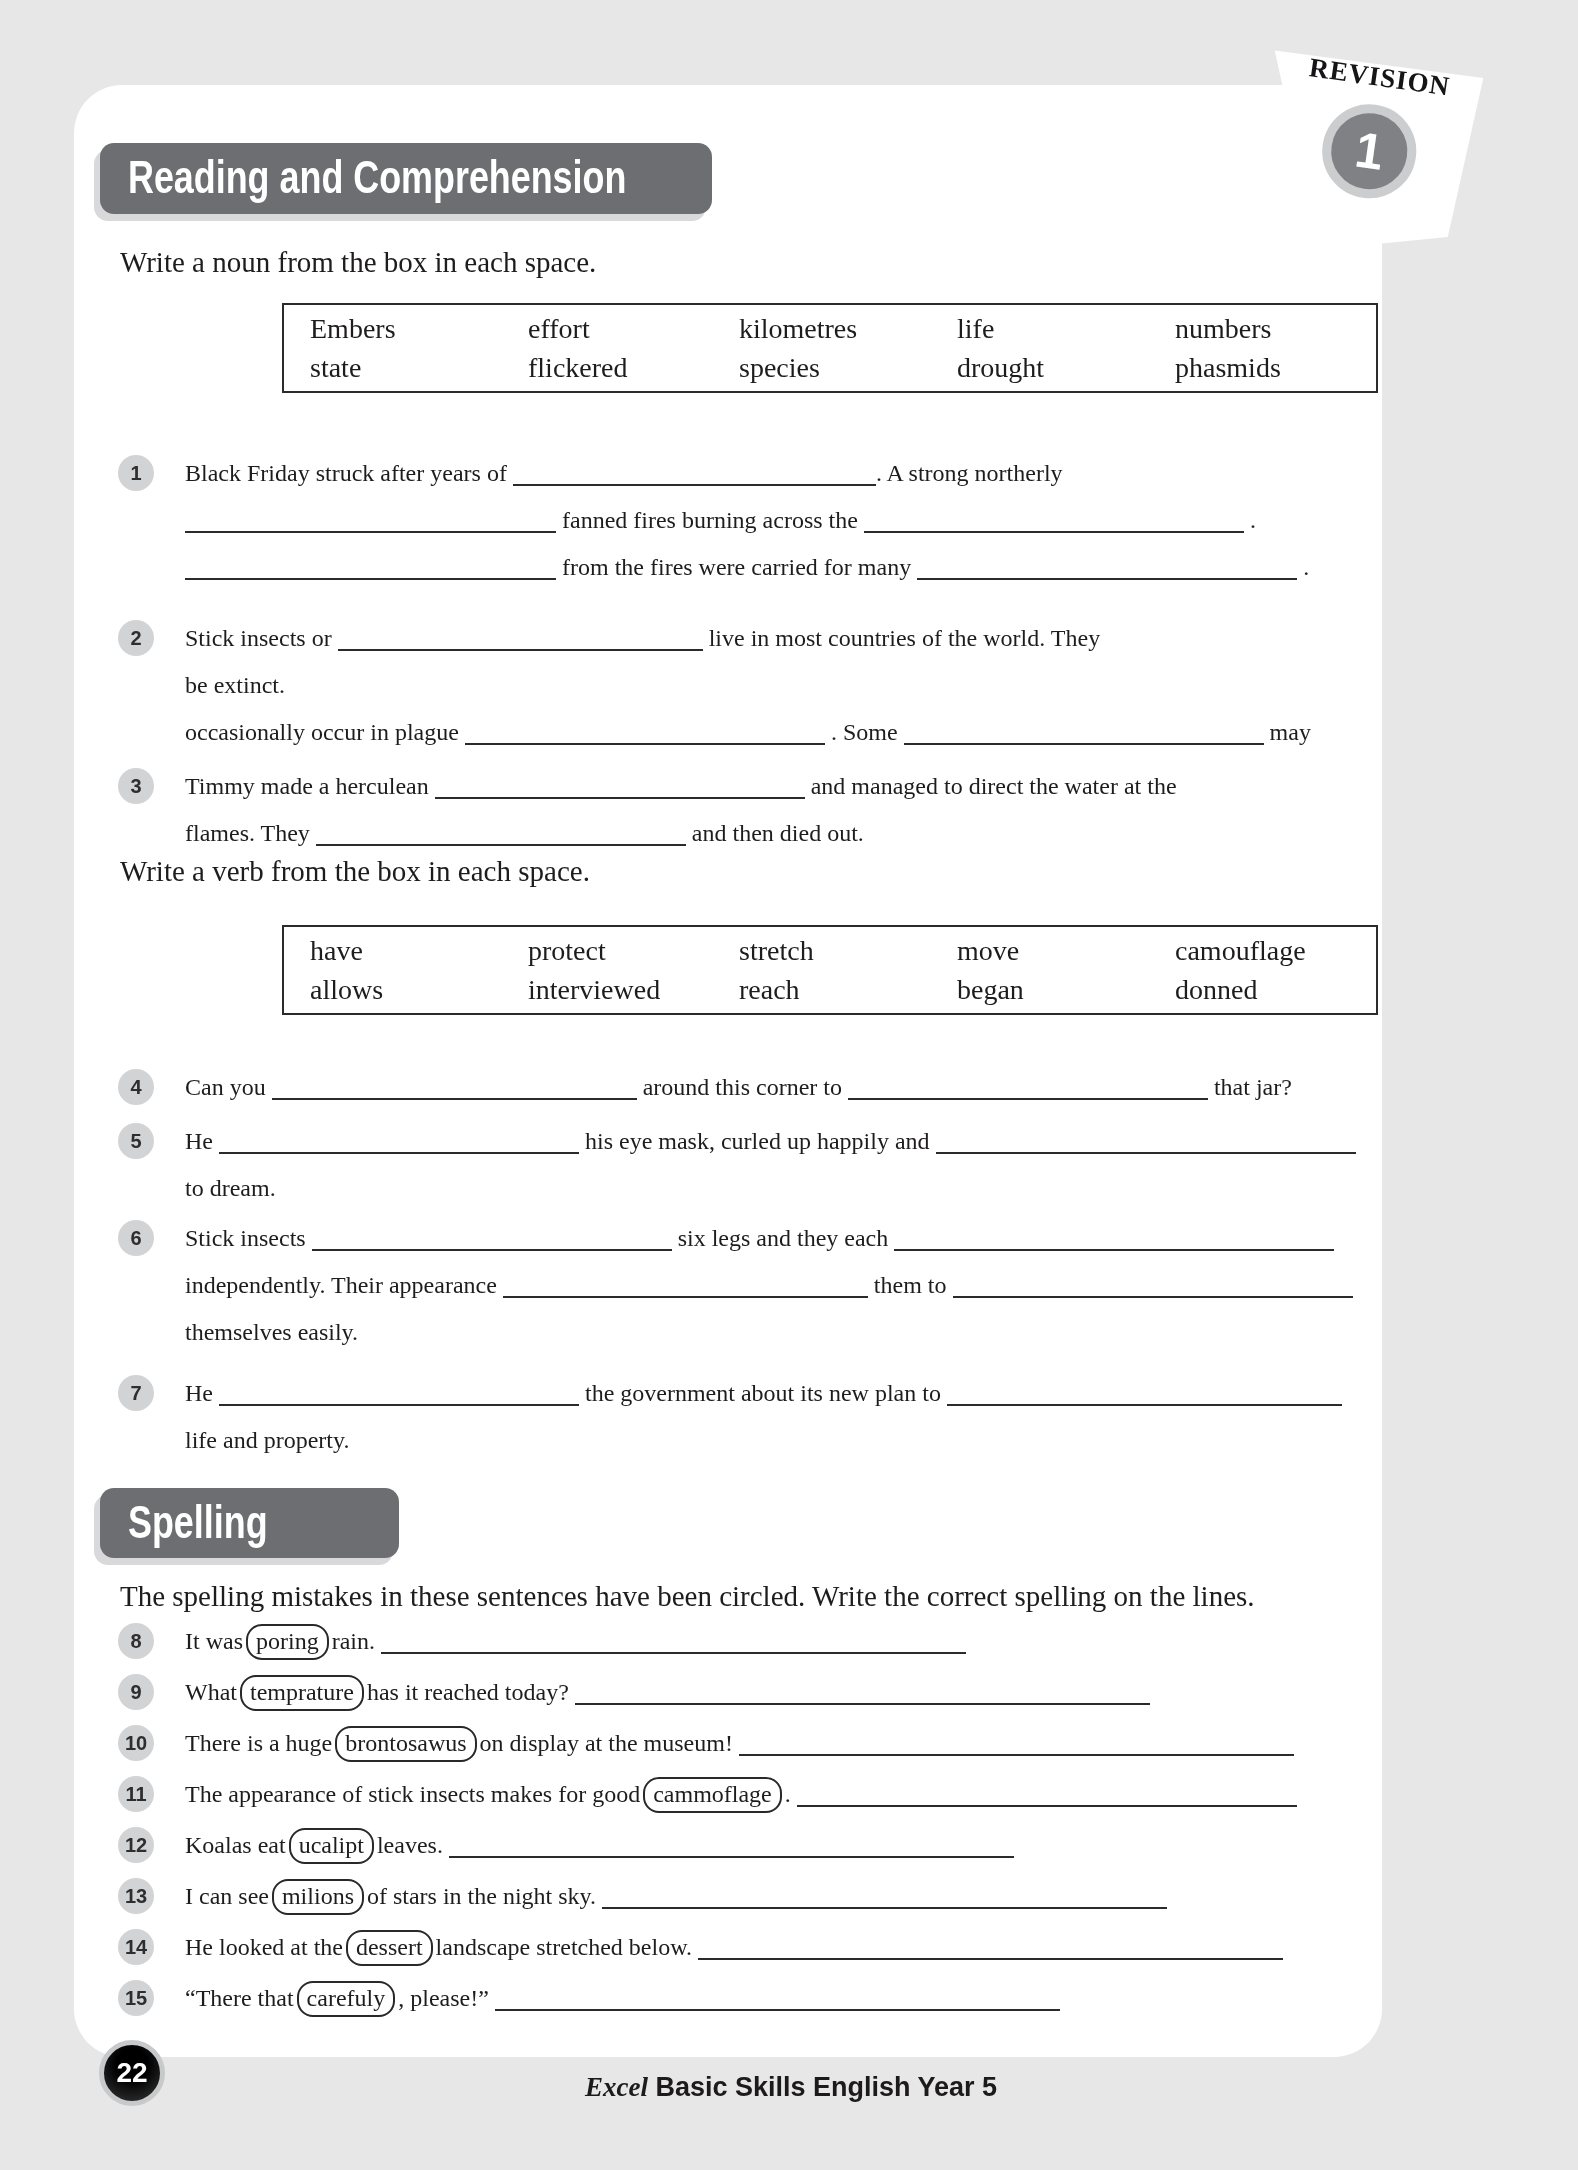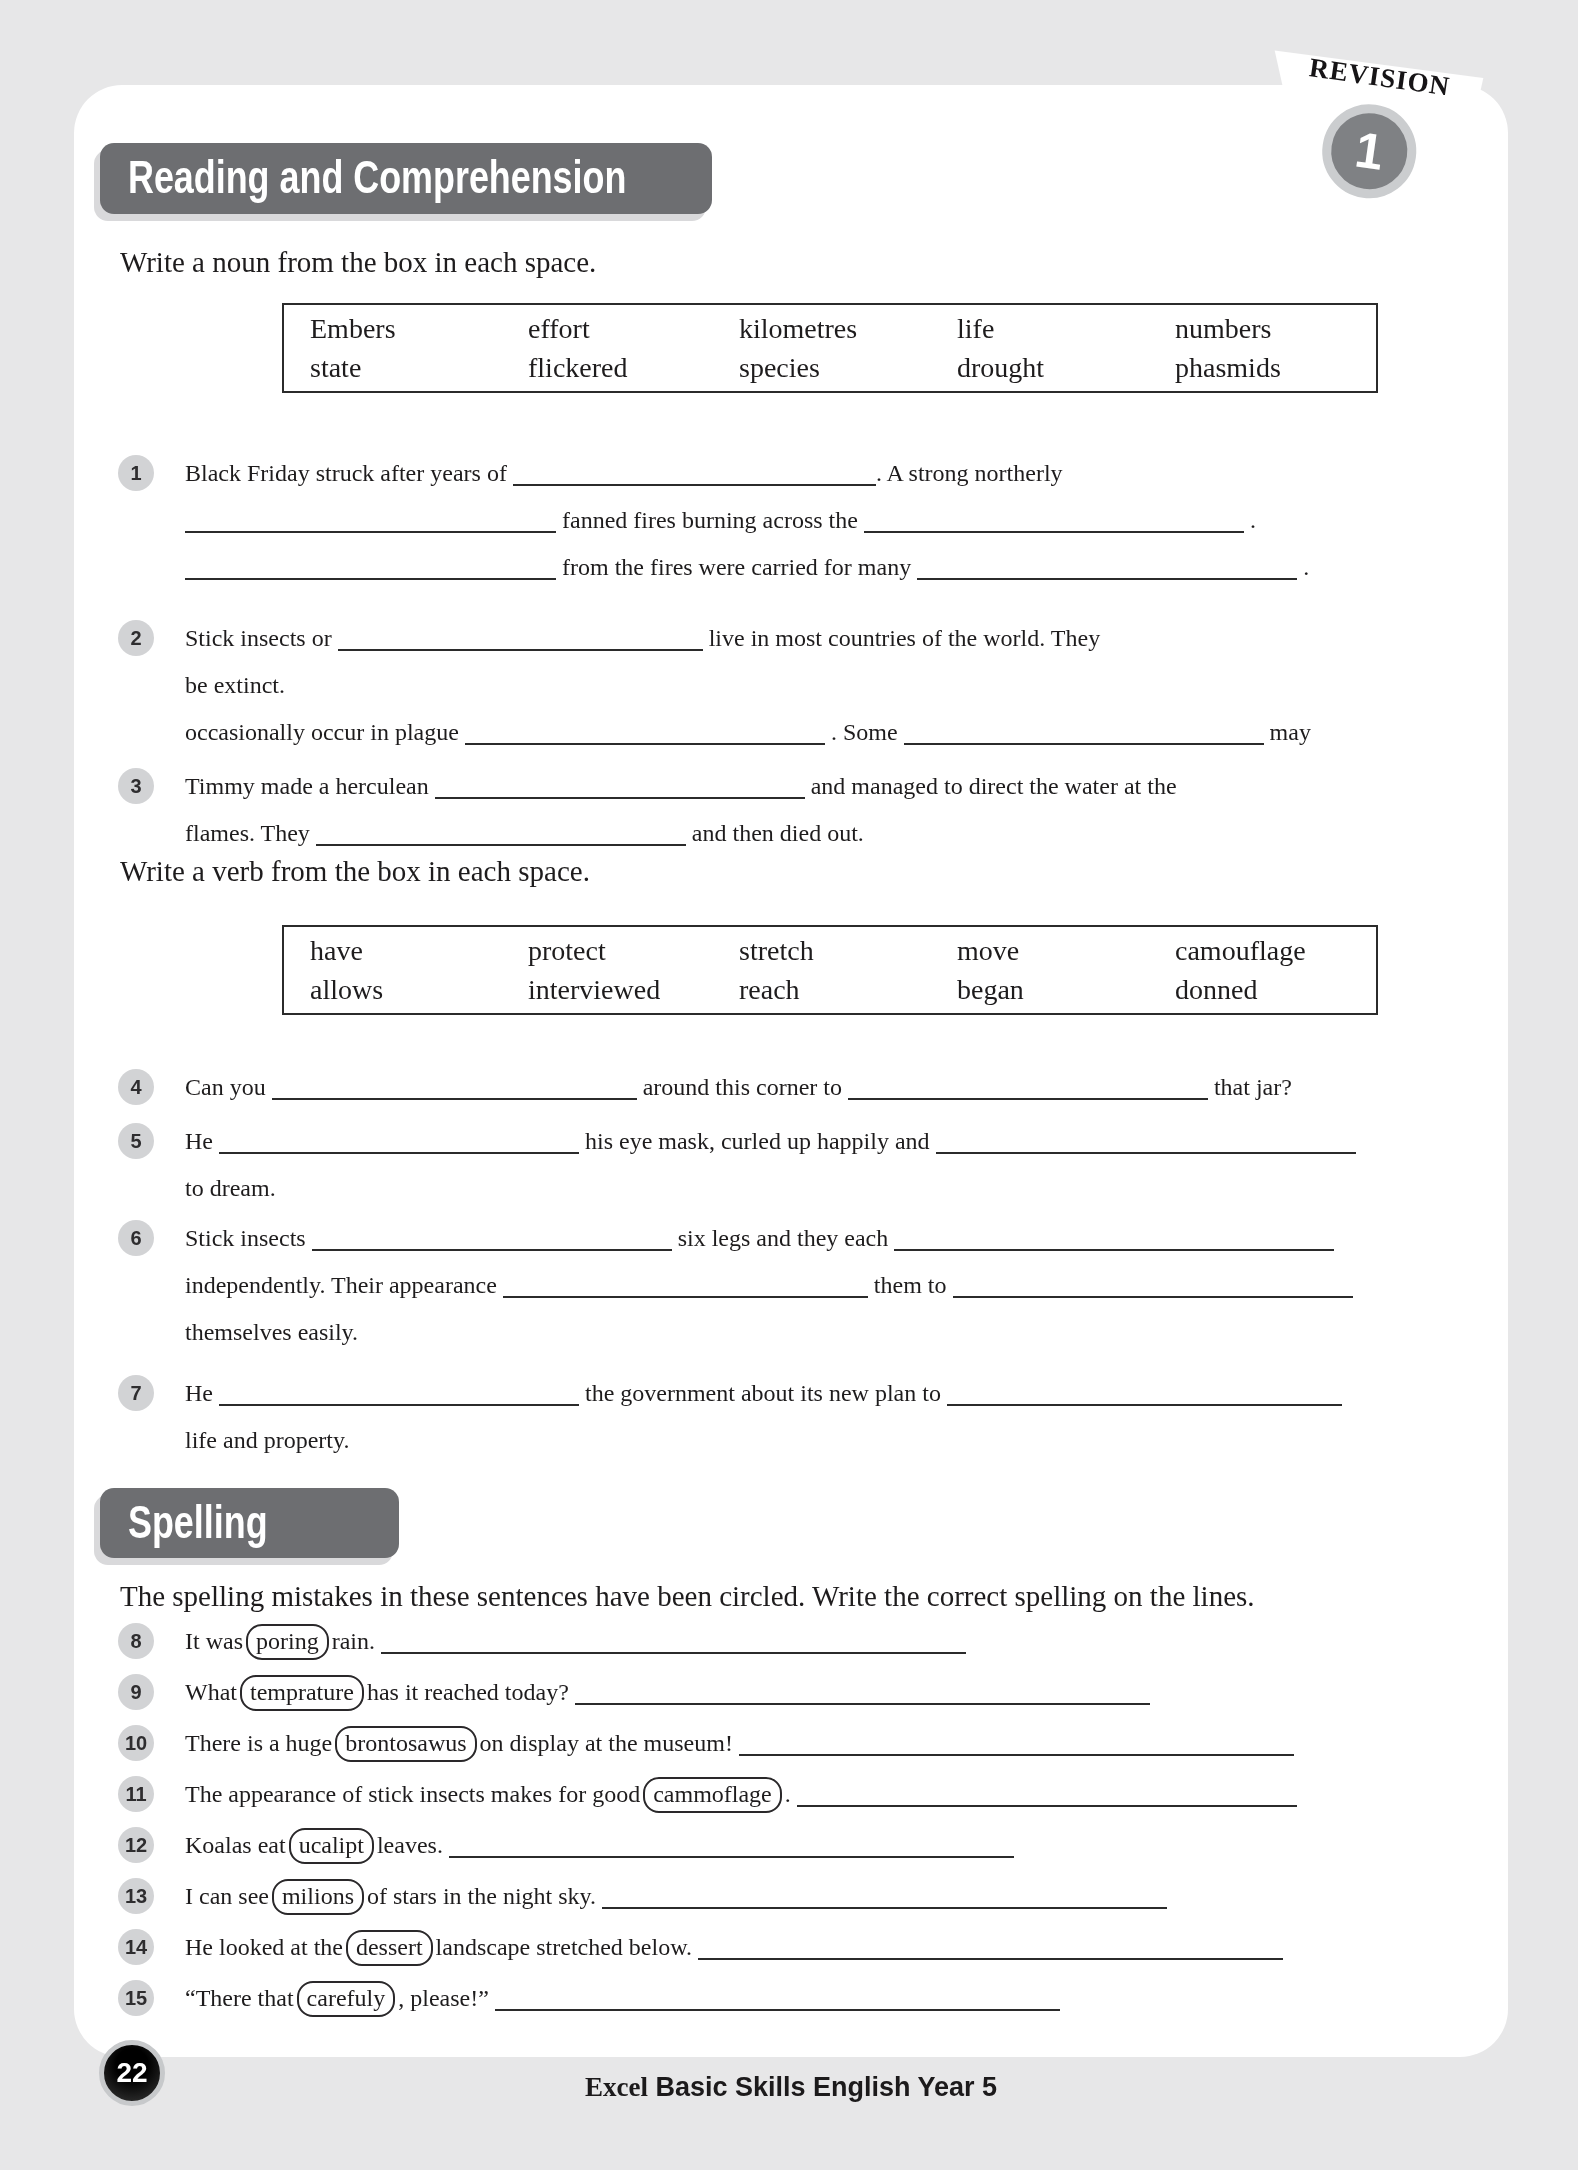--- a/index.html
+++ b/index.html
@@ -1,18 +1,18 @@
 <!DOCTYPE html>
 <html><head>
 <meta charset="utf-8">
 <style>
   html,body{margin:0;padding:0;background:#e7e7e8;}
   .stage{position:relative;width:1578px;height:2170px;background:#e7e7e8;overflow:hidden;
          font-family:"Liberation Serif",serif;color:#1e1c1d;}
-  .card{position:absolute;left:74px;top:85px;width:1434px;height:1972px;background:#ffffff;border-radius:48px;}
+  .card{position:absolute;left:74px;top:85px;width:1308px;height:1972px;background:#ffffff;border-radius:48px;}
 
   
   .bar{position:absolute;background:#6d6e71;border-radius:14px;box-shadow:-6px 7px 0 #d9d9db;
        color:#ffffff;font-family:"Liberation Sans",sans-serif;font-weight:bold;white-space:nowrap;}
   .bar-rc{left:26px;top:58px;width:612px;height:71px;}
   .bar-sp{left:26px;top:1403px;width:299px;height:70px;}
   .bar-text{display:inline-block;transform:scaleX(0.78);transform-origin:0 50%;
             font-size:46px;line-height:69px;margin-left:28px;}
 
   .instr{position:absolute;left:46px;font-size:29px;line-height:47px;white-space:nowrap;}
@@ -61,21 +61,21 @@
                 margin:12px auto 0;color:#ffffff;font-family:"Liberation Sans",sans-serif;
                 font-weight:bold;font-size:50px;line-height:76px;text-align:center;}
 
   
   .pagenum{position:absolute;left:99px;top:2040px;width:56px;height:56px;border:5px solid #c7c9cb;
            border-radius:50%;background:radial-gradient(circle at 50% 35%,#000000 35%,#3a3a3a 100%);
            color:#ffffff;font-family:"Liberation Sans",sans-serif;font-weight:bold;font-size:28px;
            line-height:56px;text-align:center;}
   .footer{position:absolute;left:74px;top:2072px;width:1434px;text-align:center;font-size:27px;
           font-weight:bold;color:#1c1a1b;}
-  .footer .it{font-family:"Liberation Serif",serif;font-weight:bold;}
+  .footer .it{font-family:"Liberation Serif",serif;font-style:italic;font-weight:bold;}
   .footer .rest{font-family:"Liberation Sans",sans-serif;font-weight:bold;}
 </style>
 </head>
 <body>
 
 <div class="stage">
 
   <div class="card">
 
     <div class="bar bar-rc">

